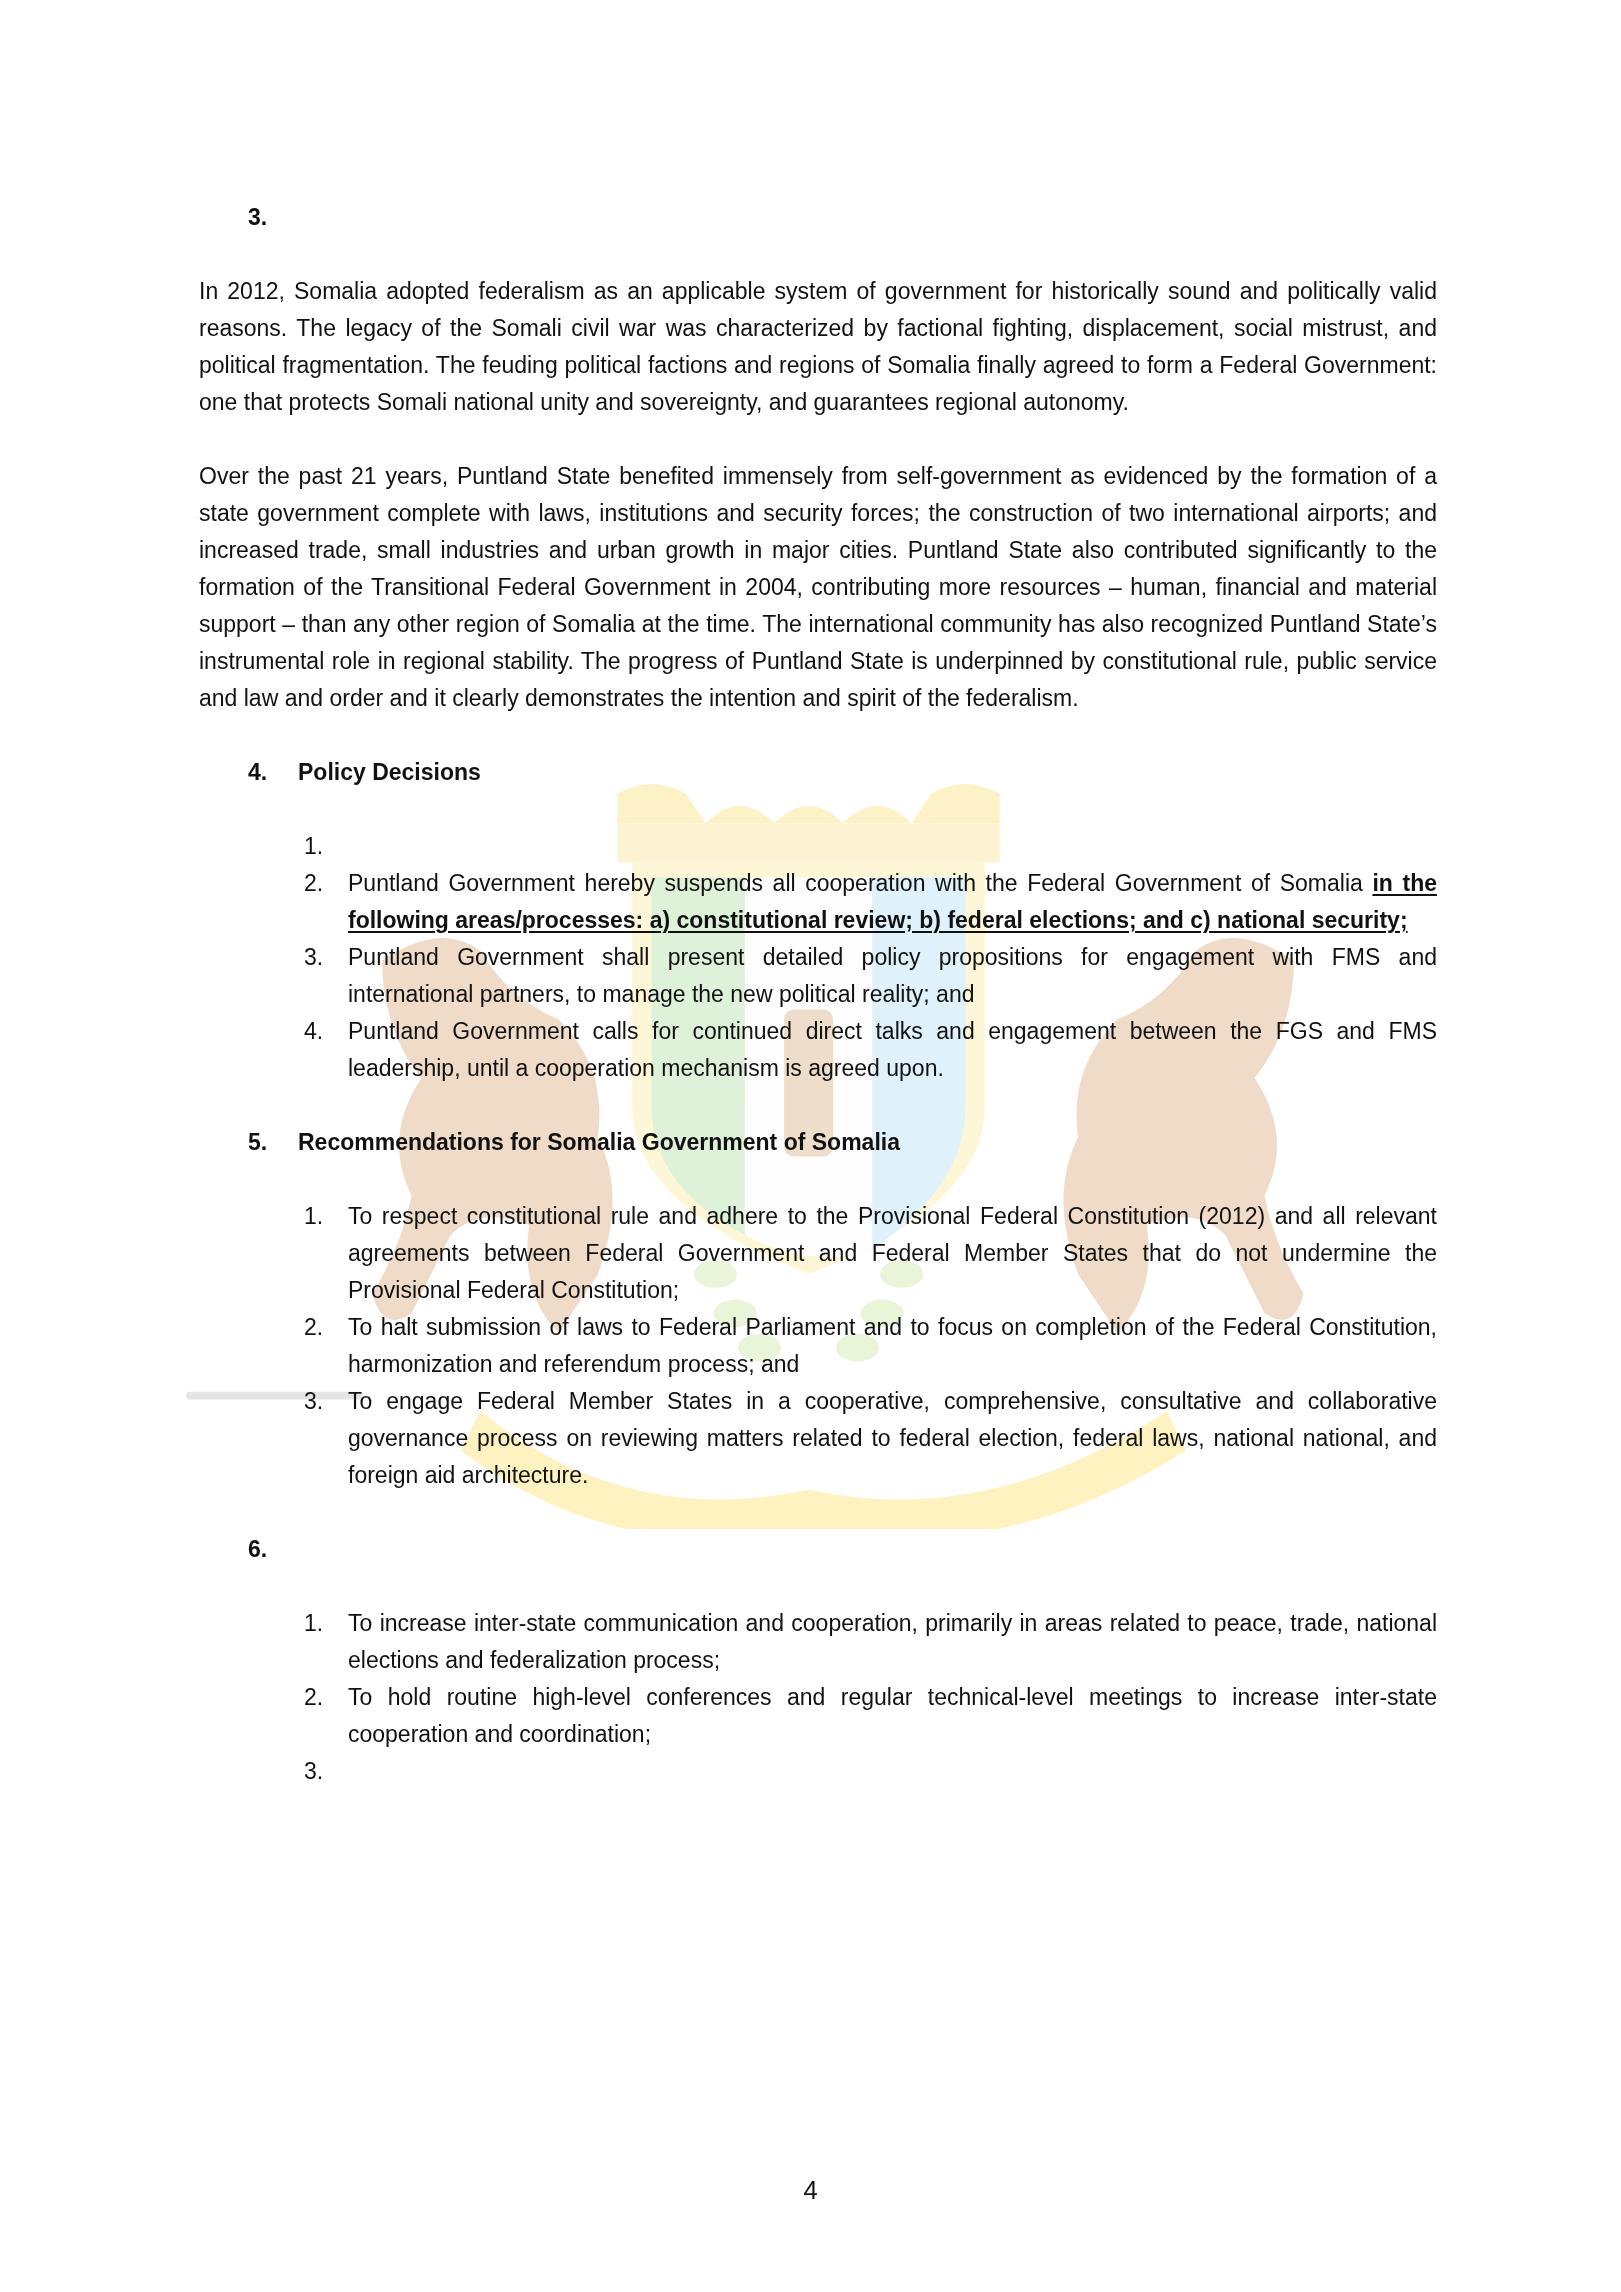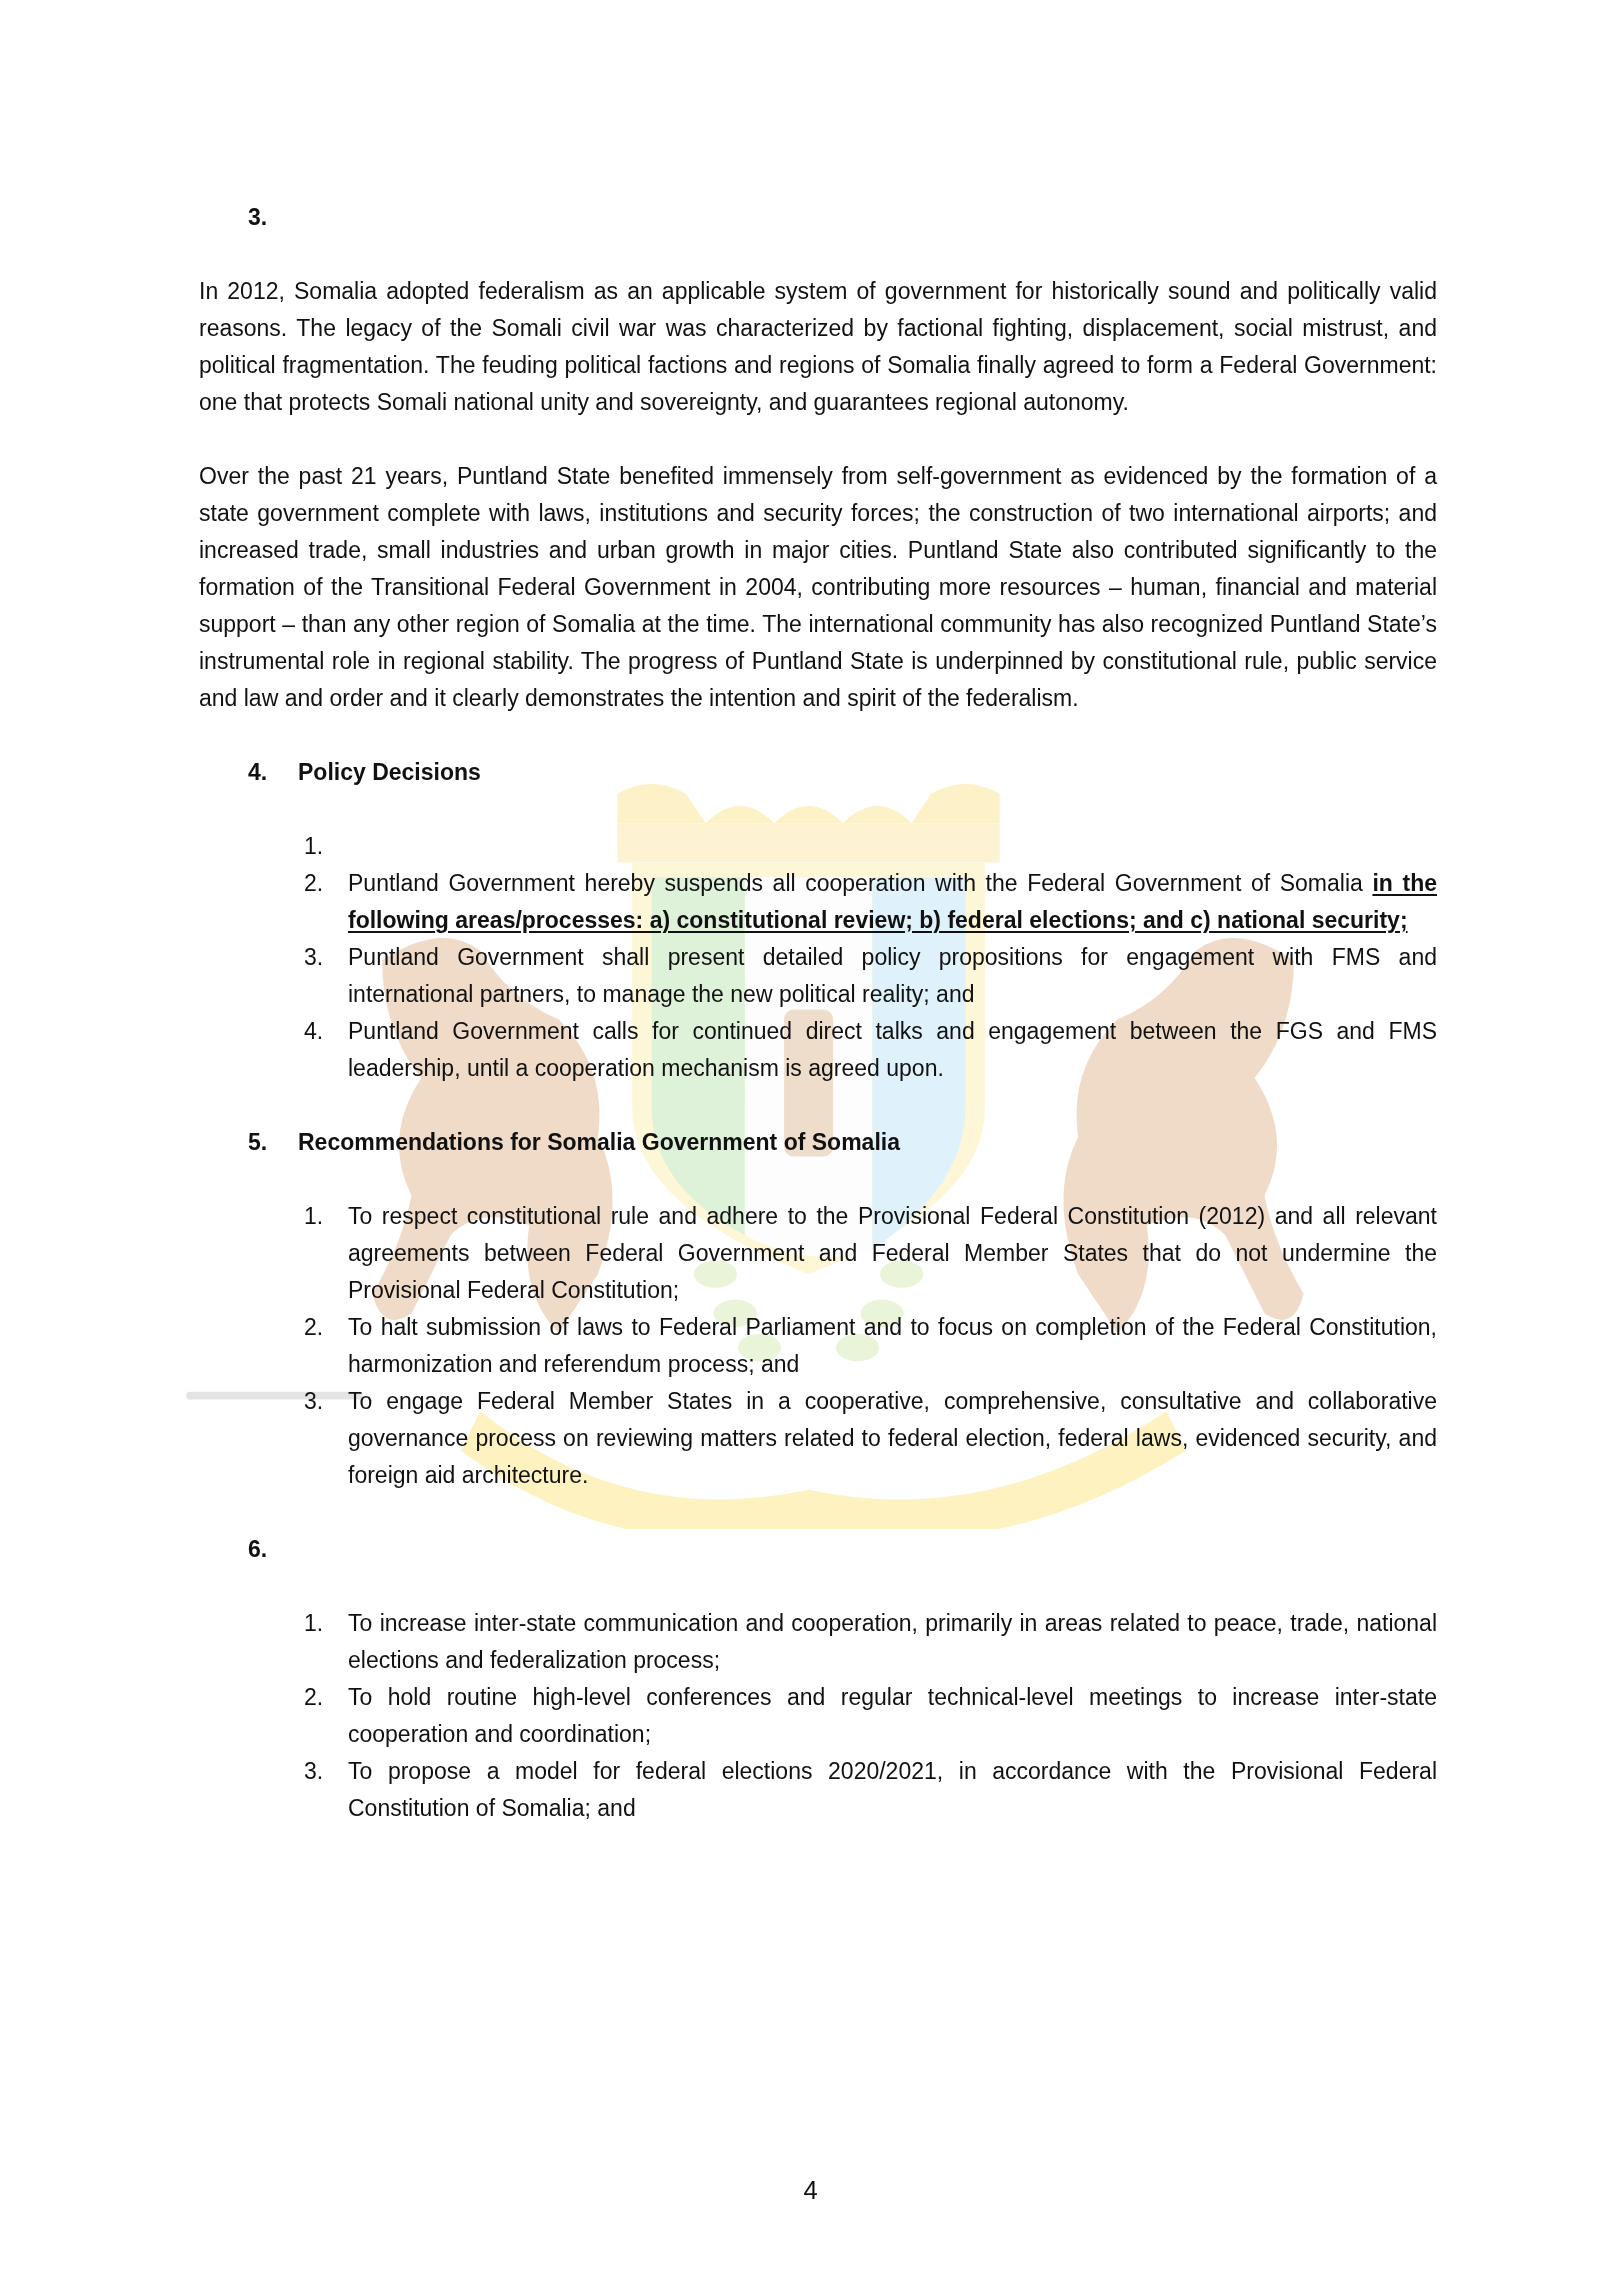--- a/index.html
+++ b/index.html
@@ -101,40 +101,39 @@
       <li>
         <span class="lnum">1.</span>
         <span class="ltext">To respect constitutional rule and adhere to the Provisional Federal Constitution (2012) and all relevant agreements between Federal Government and Federal Member States that do not undermine the Provisional Federal Constitution;</span>
       </li>
       <li>
         <span class="lnum">2.</span>
         <span class="ltext">To halt submission of laws to Federal Parliament and to focus on completion of the Federal Constitution, harmonization and referendum process; and</span>
       </li>
       <li>
         <span class="lnum">3.</span>
-        <span class="ltext">To engage Federal Member States in a cooperative, comprehensive, consultative and collaborative governance process on reviewing matters related to federal election, federal laws, evidenced security, and foreign aid architecture.</span>
+        <span class="ltext">To engage Federal Member States in a cooperative, comprehensive, consultative and collaborative governance process on reviewing matters related to federal election, federal laws, national national, and foreign aid architecture.</span>
       </li>
     </ol>
     <div class="gap1"></div>
 
     <div class="heading">
       <span class="num">6.</span>
     </div>
     <div class="gap1"></div>
     <ol class="list">
       <li>
         <span class="lnum">1.</span>
         <span class="ltext">To increase inter-state communication and cooperation, primarily in areas related to peace, trade, national elections and federalization process;</span>
       </li>
       <li>
         <span class="lnum">2.</span>
         <span class="ltext">To hold routine high-level conferences and regular technical-level meetings to increase inter-state cooperation and coordination;</span>
       </li>
       <li>
         <span class="lnum">3.</span>
-        <span class="ltext">To propose a model for federal elections 2020/2021, in accordance with the Provisional Federal Constitution of Somalia; and</span>
       </li>
     </ol>
   </div>
 
   <div class="page-number">4</div>
 </div>
 
 
 </body></html>

